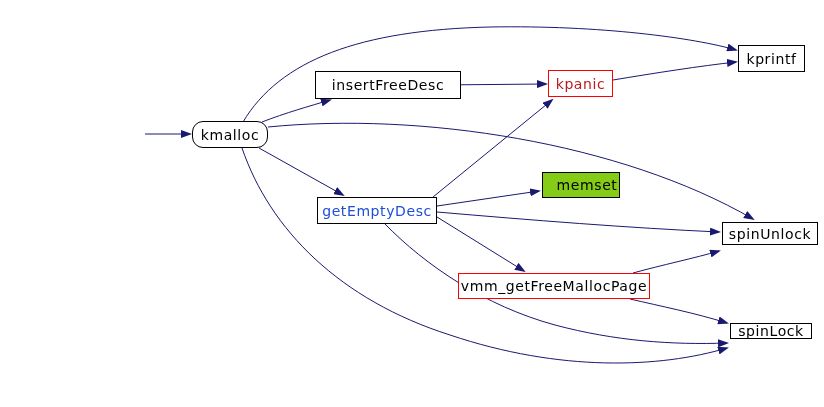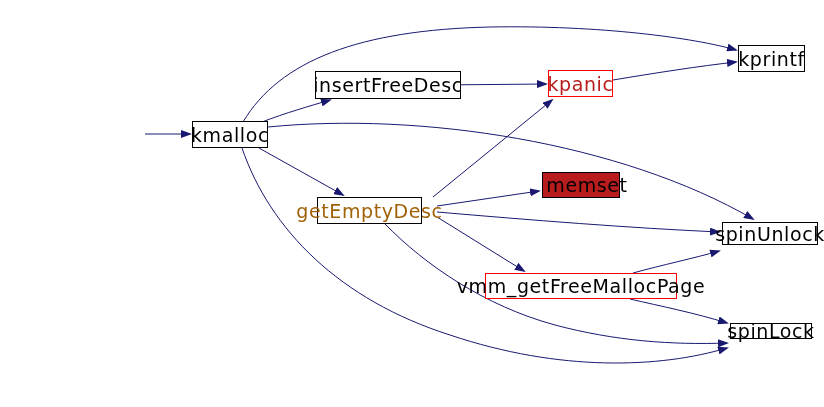--- a/index.html
+++ b/index.html
@@ -17,21 +17,21 @@
   .edges{
     position:absolute;
     left:0;top:0;
   }
   .node{
     position:absolute;
     box-sizing:border-box;
     border:1px solid #000000;
     background:#ffffff;
     color:#000000;
-    font-size:19px;
+    font-size:14px;
     letter-spacing:0.6px;
     display:flex;
     align-items:center;
     justify-content:center;
     white-space:nowrap;
     cursor:pointer;
   }
   .node.root{
     cursor:default;
   }
@@ -55,22 +55,22 @@
       <path d="M437,85 L546,84" fill="none" stroke="#191970" stroke-width="1" marker-end="url(#arrowhead)"></path>
       <path d="M613,80 C655,73 700,66 736,62" fill="none" stroke="#191970" stroke-width="1" marker-end="url(#arrowhead)"></path>
       <path d="M433,197 L552,100" fill="none" stroke="#191970" stroke-width="1" marker-end="url(#arrowhead)"></path>
       <path d="M437,206 L539,191" fill="none" stroke="#191970" stroke-width="1" marker-end="url(#arrowhead)"></path>
       <path d="M437,212 C530,220 630,228 719,232" fill="none" stroke="#191970" stroke-width="1" marker-end="url(#arrowhead)"></path>
       <path d="M437,217 L524,271" fill="none" stroke="#191970" stroke-width="1" marker-end="url(#arrowhead)"></path>
       <path d="M385,224 C425,265 485,306 555,325 C615,341 672,345 727,343" fill="none" stroke="#191970" stroke-width="1" marker-end="url(#arrowhead)"></path>
       <path d="M633,273 C662,265 695,258 719,251" fill="none" stroke="#191970" stroke-width="1" marker-end="url(#arrowhead)"></path>
       <path d="M630,299 C660,306 695,313 727,323" fill="none" stroke="#191970" stroke-width="1" marker-end="url(#arrowhead)"></path>
     </svg>
-    <div class="node" style="left: 192px; top: 121px; width: 76px; height: 27px; border-color: rgb(0, 0, 0); background: rgb(255, 255, 255); color: rgb(0, 0, 0);">kmalloc</div>
+    <div class="node" style="left: 192px; top: 121px; width: 76px; height: 27px; border-color: rgb(0, 0, 0); background: rgb(255, 255, 255); color: rgb(0, 0, 0); border-radius: 11px;">kmalloc</div>
     <div class="node" style="left: 315px; top: 71px; width: 146px; height: 28px; border-color: rgb(0, 0, 0); background: rgb(255, 255, 255); color: rgb(0, 0, 0);">insertFreeDesc</div>
     <div class="node" style="left: 548px; top: 70px; width: 65px; height: 27px; border-color: rgb(255, 0, 0); background: rgb(255, 255, 255); color: #b91c1c; text-align: center;">kpanic</div>
     <div class="node" style="left: 738px; top: 45px; width: 67px; height: 27px; border-color: rgb(0, 0, 0); background: rgb(255, 255, 255); color: rgb(0, 0, 0);">kprintf</div>
-    <div class="node" style="left: 542px; top: 172px; width: 78px; height: 26px; border-color: rgb(0, 0, 0); background: #b91c1c; color: rgb(0, 0, 0); padding-left: 12px;">memset</div>
-    <div class="node" style="left: 317px; top: 197px; width: 105px; height: 27px; border-color: rgb(0, 0, 0); background: rgb(255, 255, 255); color: #a16207;">getEmptyDesc</div>
+    <div class="node" style="left: 542px; top: 172px; width: 78px; height: 26px; border-color: rgb(0, 0, 0); background: #84cc16; color: rgb(0, 0, 0); padding-left: 12px;">memset</div>
+    <div class="node" style="left: 317px; top: 197px; width: 120px; height: 27px; border-color: rgb(0, 0, 0); background: rgb(255, 255, 255); color: #1d4ed8;">getEmptyDesc</div>
     <div class="node" style="left: 722px; top: 222px; width: 96px; height: 23px; border-color: rgb(0, 0, 0); background: rgb(255, 255, 255); color: rgb(0, 0, 0);">spinUnlock</div>
-    <div class="node" style="left: 485px; top: 273px; width: 192px; height: 26px; border-color: rgb(255, 0, 0); background: rgb(255, 255, 255); color: rgb(0, 0, 0);">vmm_getFreeMallocPage</div>
+    <div class="node" style="left: 458px; top: 273px; width: 192px; height: 26px; border-color: rgb(255, 0, 0); background: rgb(255, 255, 255); color: rgb(0, 0, 0);">vmm_getFreeMallocPage</div>
     <div class="node" style="left: 730px; top: 323px; width: 82px; height: 16px; border-color: rgb(0, 0, 0); background: rgb(255, 255, 255); color: rgb(0, 0, 0);">spinLock</div>
   </div>
 
 </body></html>

